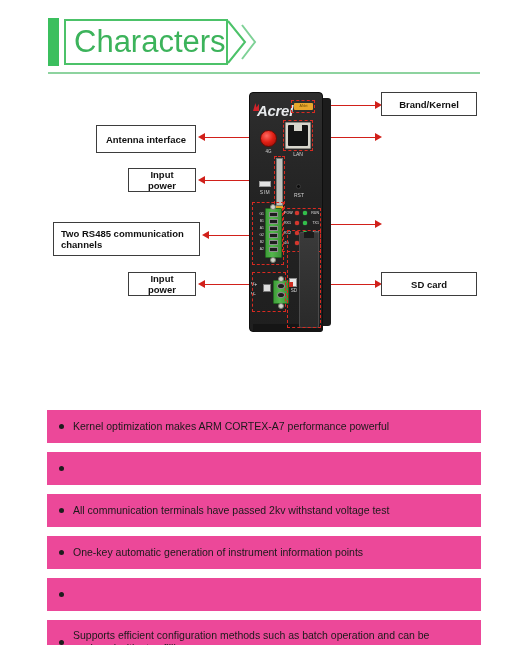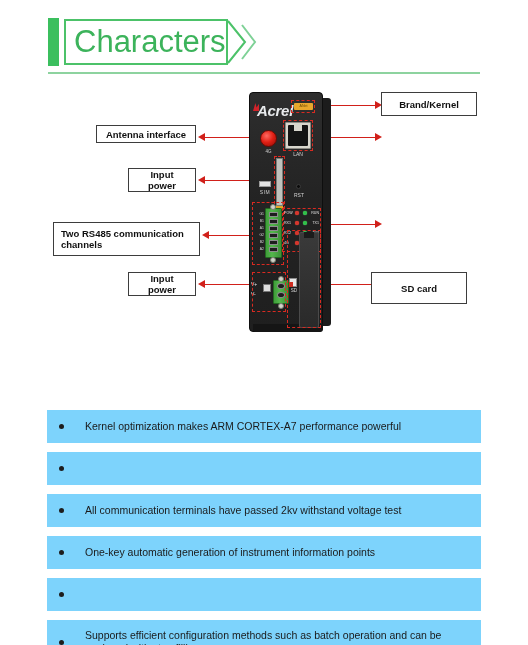--- a/index.html
+++ b/index.html
@@ -429,23 +429,23 @@
   }
 
   
   #bullet-list {
     position: absolute;
     left: 47px; top: 410px;
     width: 434px;
   }
   .bullet-item {
     position: relative;
-    background: #7dd3fc;
+    background: #ec4899;
     margin-bottom: 9px;
-    padding: 9px 14px 9px 38px;
+    padding: 9px 14px 9px 26px;
     font-size: 10.5px;
     color: #1a1a1a;
     line-height: 1.25;
     box-sizing: border-box;
     min-height: 33px;
     display: flex;
     align-items: center;
   }
   .bullet-dot {
     position: absolute;
@@ -593,38 +593,38 @@
     <div id="din-clip"></div>
     <div id="din-clip-notch"></div>
     <div class="dash-box" style="left:38px; top:138px; width:34px; height:98px;"></div>
   </div>
 
   <div class="callout center" style="left:381px; top:8px; width:96px; height:24px;">
     <span>Brand/Kernel</span>
   </div>
 
 
-  <div class="callout center" style="left:96px; top:41px; width:100px; height:18px;align-items:center;">
+  <div class="callout center" style="left:96px; top:41px; width:100px; height:28px;align-items:center;">
     <span>Antenna interface</span>
   </div>
 
   <div class="callout center" style="left:128px; top:84px; width:68px; height:24px;">
     <span>Input power</span>
   </div>
 
   <div class="callout" style="left:53px; top:138px; width:147px; height:34px;">
     <span>Two RS485 communication channels</span>
   </div>
 
 
   <div class="callout center" style="left:128px; top:188px; width:68px; height:24px;">
     <span>Input power</span>
   </div>
 
-  <div class="callout center" style="left:371px; top:188px; width:96px; height:32px;">
+  <div class="callout center" style="left:381px; top:188px; width:96px; height:24px;">
     <span>SD card</span>
   </div>
 </div>
 
 <div id="bullet-list">
   <div class="bullet-item">
     <span class="bullet-dot"></span>
     <span>Kernel optimization makes ARM CORTEX-A7 performance powerful</span>
   </div>
   <div class="bullet-item">

